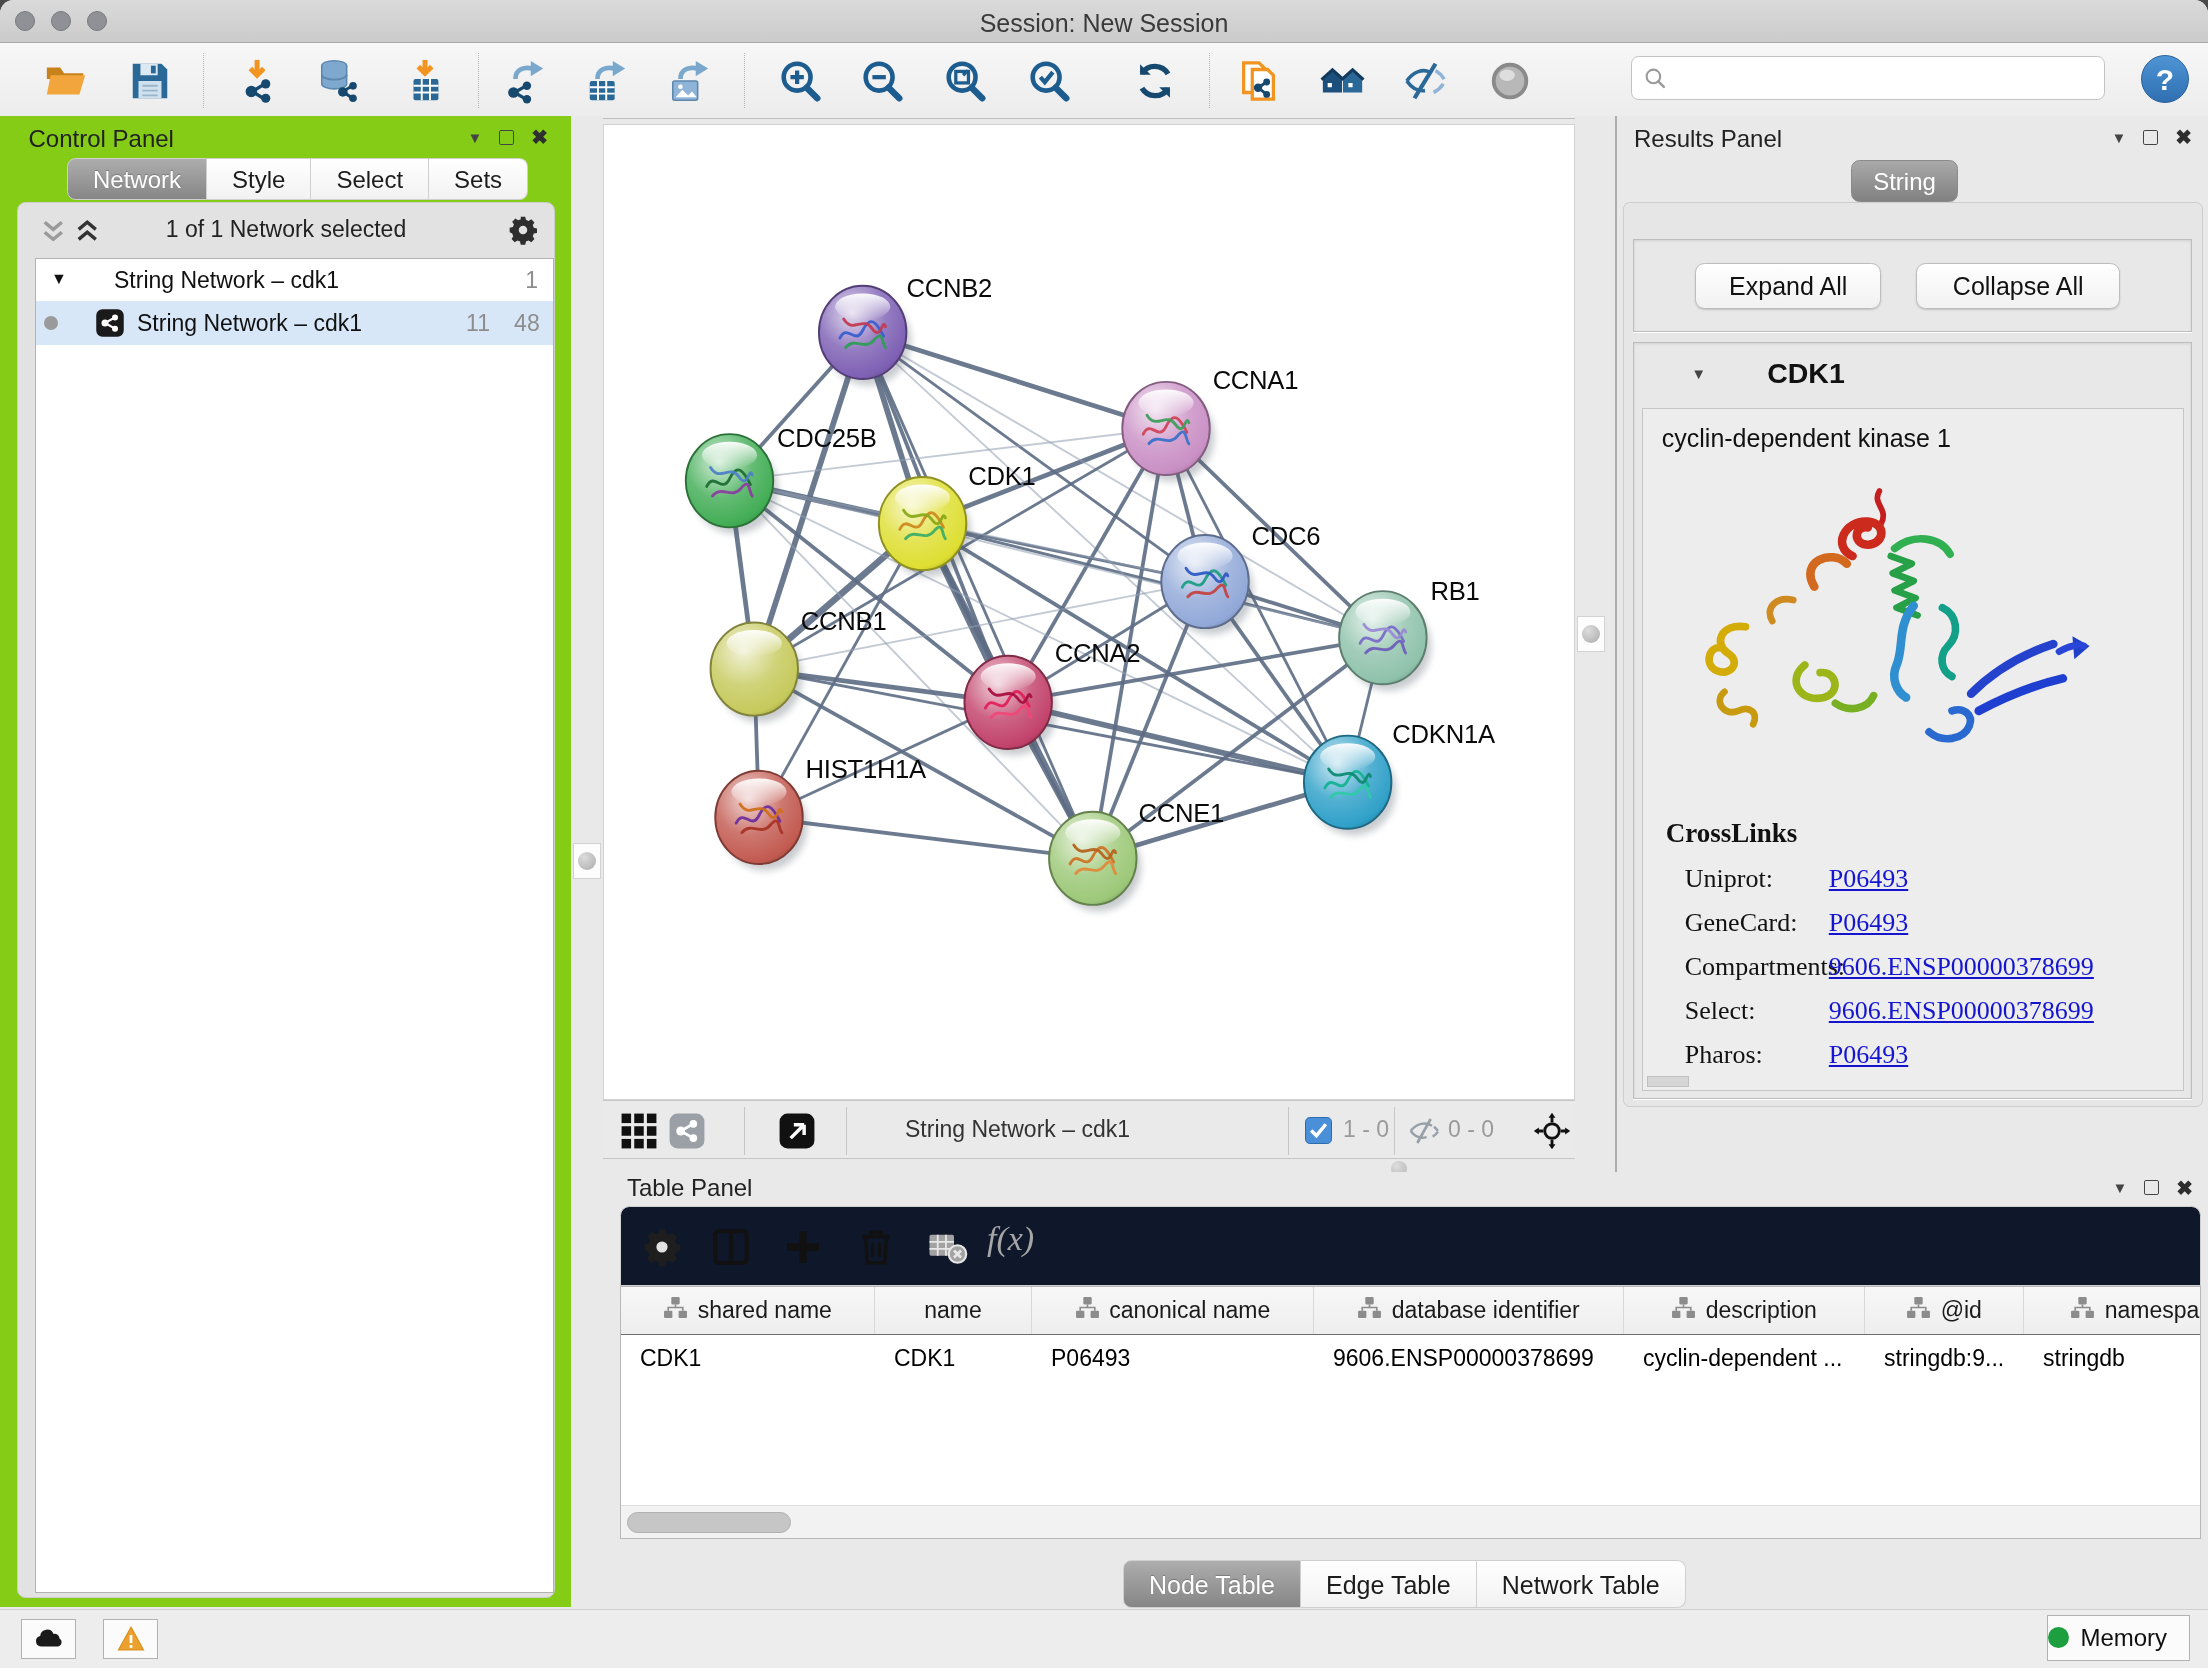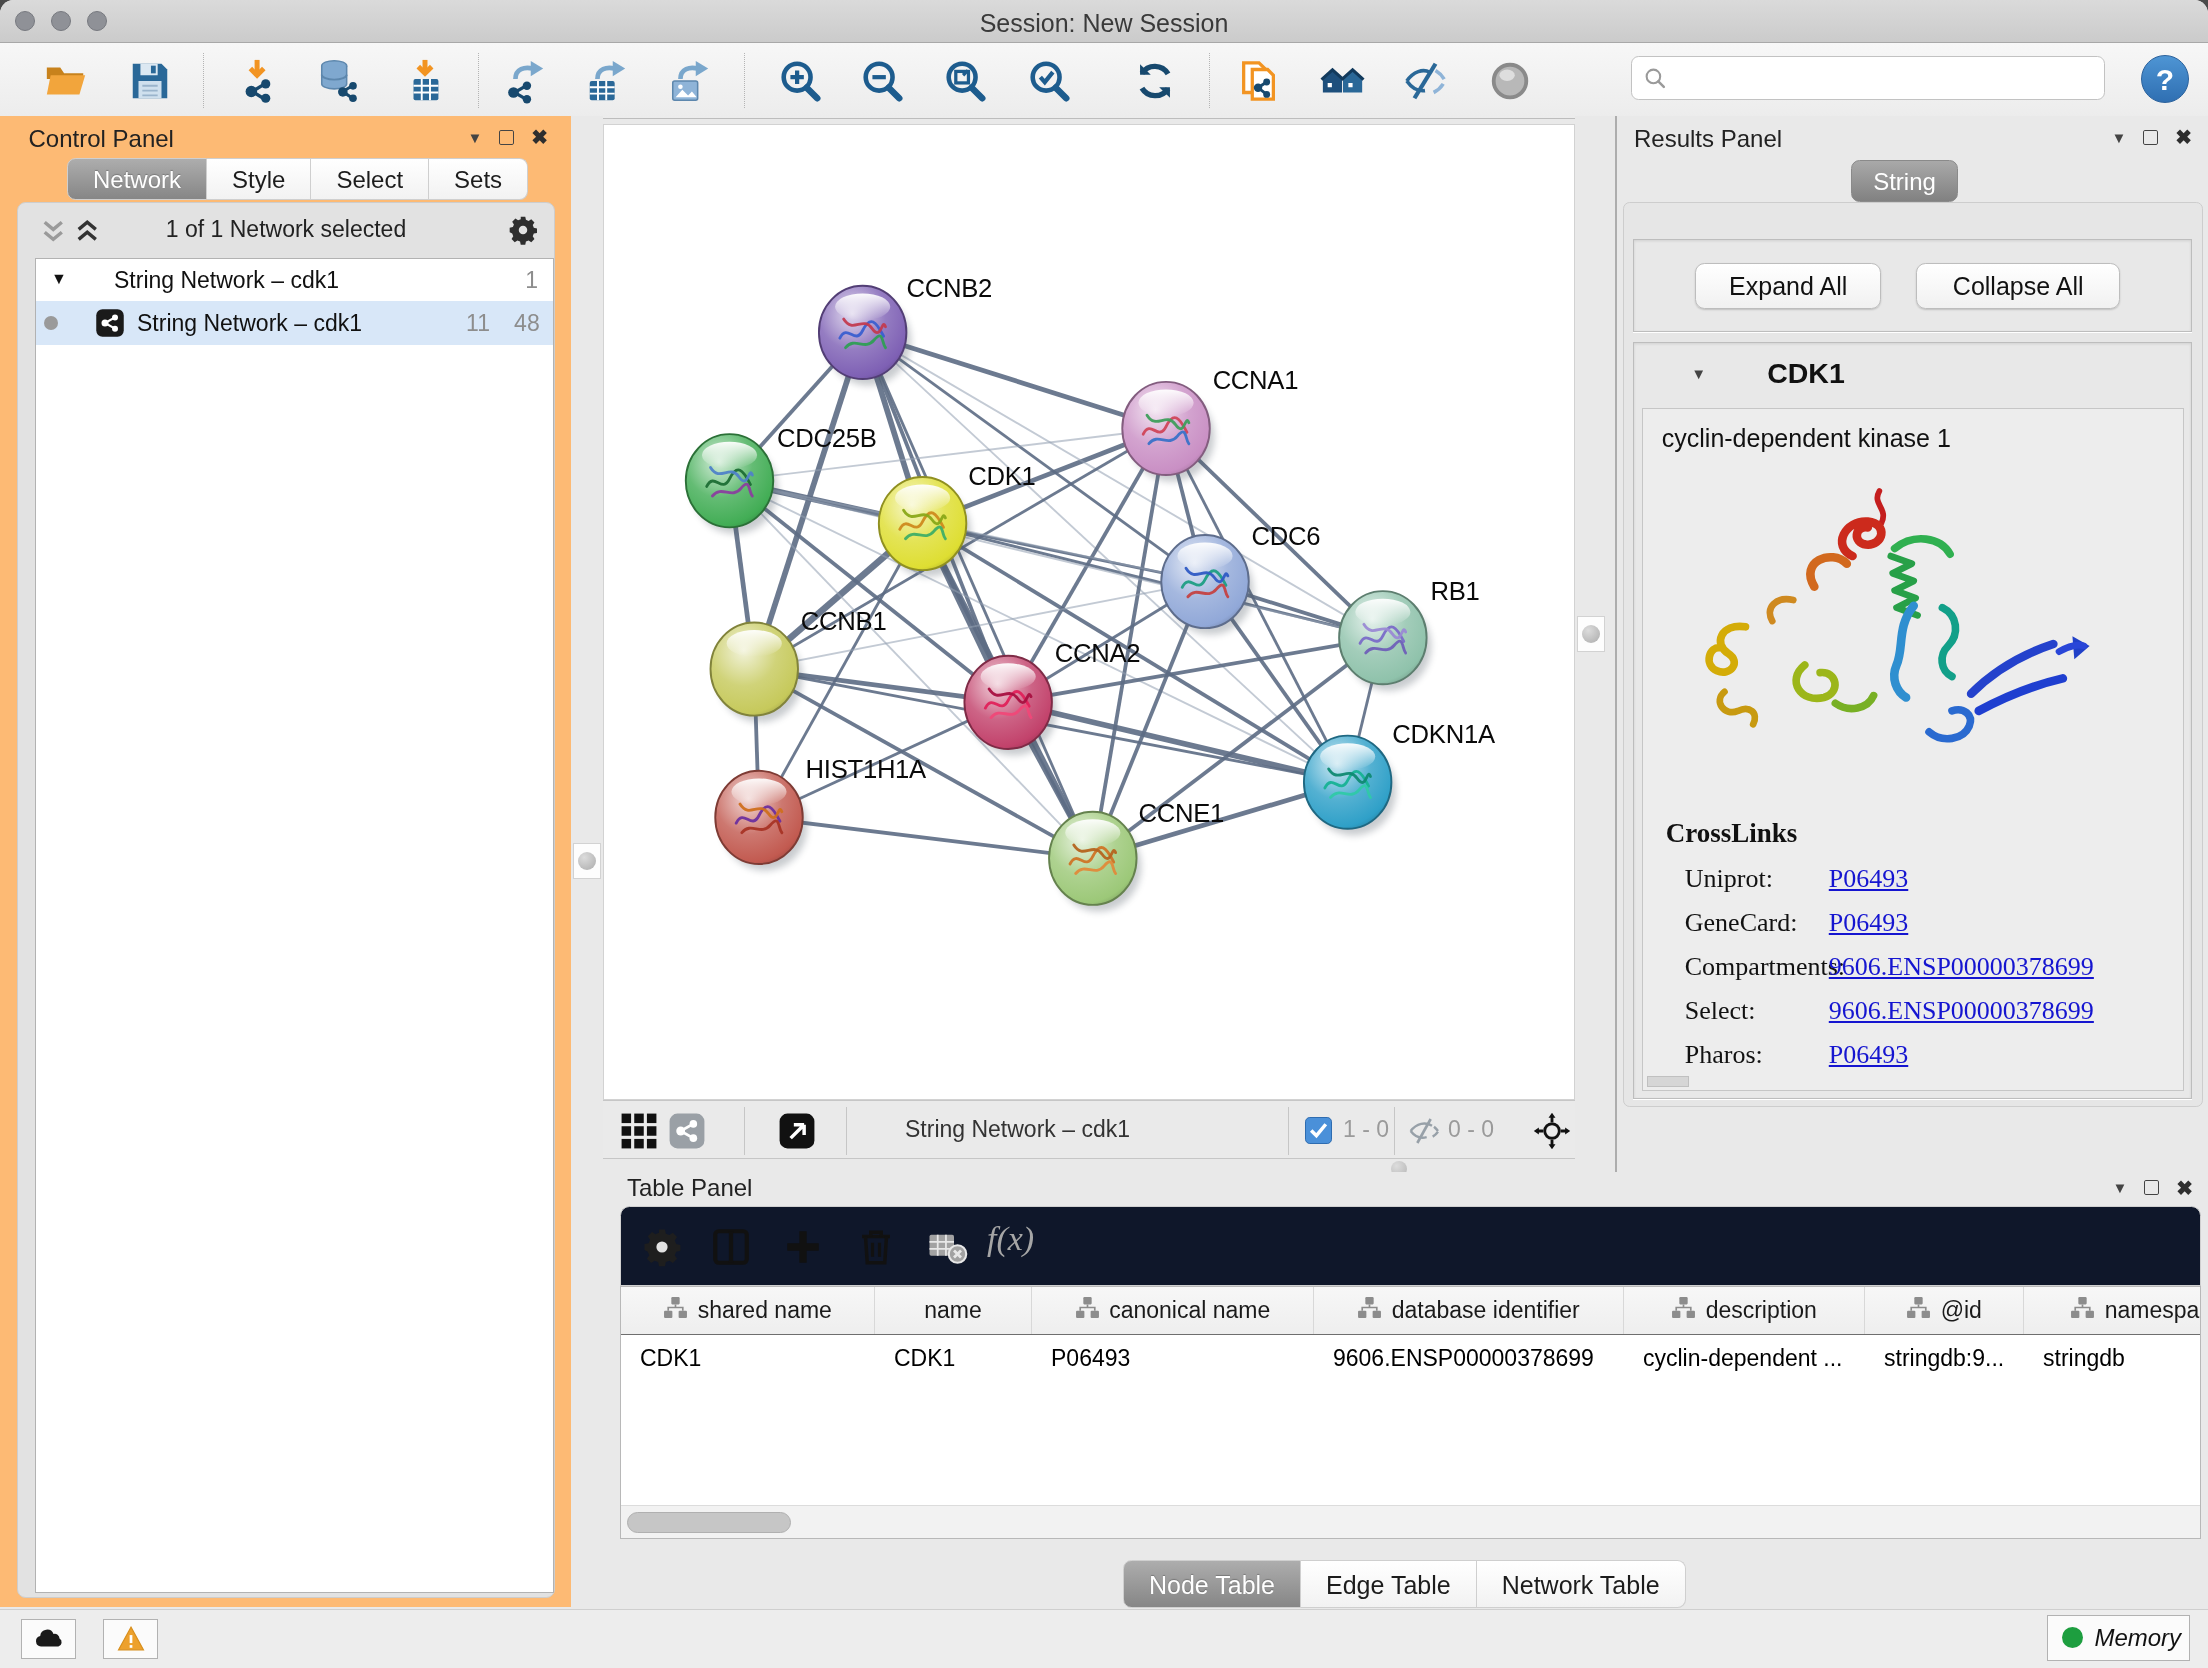--- a/index.html
+++ b/index.html
@@ -30,21 +30,21 @@
     text-align:center;line-height:48px;border:1px solid #2a619c;}
 
   
   .ptitle{position:absolute;font-size:24px;color:#222;}
   .win-icons{position:absolute;display:flex;align-items:center;gap:17px;}
   .tri{font-size:15px;color:#444;line-height:1;}
   .boxic{width:15px;height:15px;border:1.9px solid #444;border-radius:1.9px;}
   .xic{font-size:20px;color:#2e2e2e;font-weight:bold;line-height:1;}
 
   
-  .control-panel{position:absolute;left:0;top:116px;width:571px;height:1491px;background:#fdba74;}
+  .control-panel{position:absolute;left:0;top:116px;width:571px;height:1491px;background:#84cc16;}
   #cp-tabs{position:absolute;left:67px;top:42px;display:flex;}
   .seg{height:42px;line-height:42px;padding:0 25px;font-size:24px;color:#1c1c1c;text-align:center;
     background:linear-gradient(#ffffff,#f2f2f2);border:1px solid #cfcfcf;border-left:none;}
   .seg:first-child{border-left:1px solid #cfcfcf;border-radius:8.6px 0 0 8.6px;}
   .seg:last-child{border-radius:0 8.6px 8.6px 0;}
   .seg.active{background:linear-gradient(#adadad,#868686);color:#fff;text-shadow:0 -1px 1px rgba(0,0,0,.25);}
   .cp-body{position:absolute;left:17px;top:86px;width:538px;height:1396px;background:#e2e2e2;
     border:1px solid #cdcdcd;border-radius:8.6px;}
   .cp-status{position:absolute;left:0;top:11.4px;width:100%;height:34px;}
   .chev{position:absolute;top:3.8px;width:28.5px;height:25px;}
@@ -137,21 +137,21 @@
   #tp-tabs{position:absolute;left:520px;top:388px;display:flex;}
   #tp-tabs .seg{font-size:25px;height:48px;line-height:48px;}
 
   
   .statusbar{position:absolute;left:0;top:1609px;width:2208px;height:59px;background:#ededed;
     border-top:1px solid #cfcfcf;}
   .sbtn{position:absolute;top:8.6px;width:55px;height:40px;background:#fbfbfb;border:1.9px solid #b2b2b2;
     display:flex;align-items:center;justify-content:center;}
   .sbtn svg{width:32px;height:25px;}
   .membtn{position:absolute;left:2047px;top:4.8px;width:143px;height:46px;background:#fbfbfb;
-    border:1.9px solid #b2b2b2;display:flex;align-items:center;gap:11.4px;padding-left:14px;font-style:italic;}
+    border:1.9px solid #b2b2b2;display:flex;align-items:center;gap:11.4px;padding-left:0;}
   .memdot{width:21px;height:21px;border-radius:50%;background:var(--memory-green);}
   .memlbl{font-size:24px;color:#111;}
 </style>
 </head>
 <body>
 
 <div id="app">
 
   <div class="titlebar">
     <div class="tdots">

